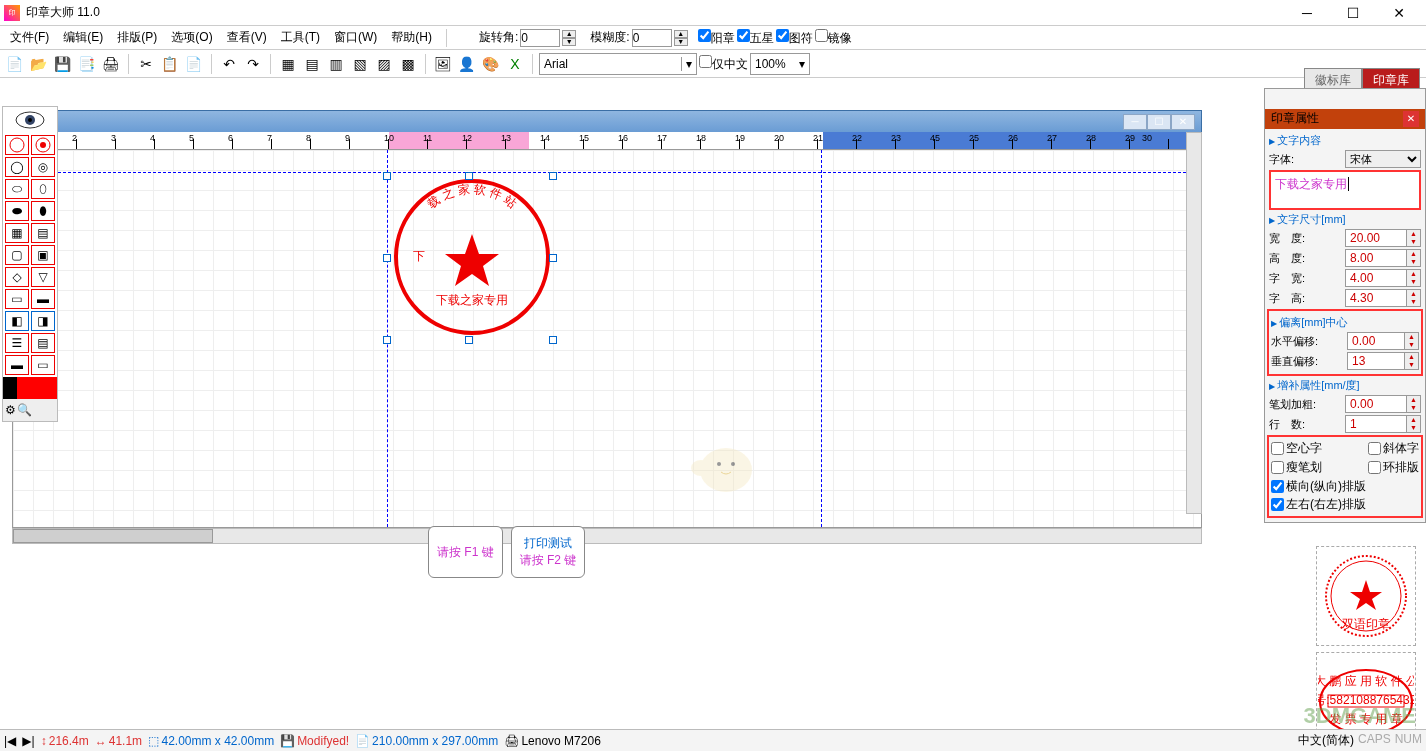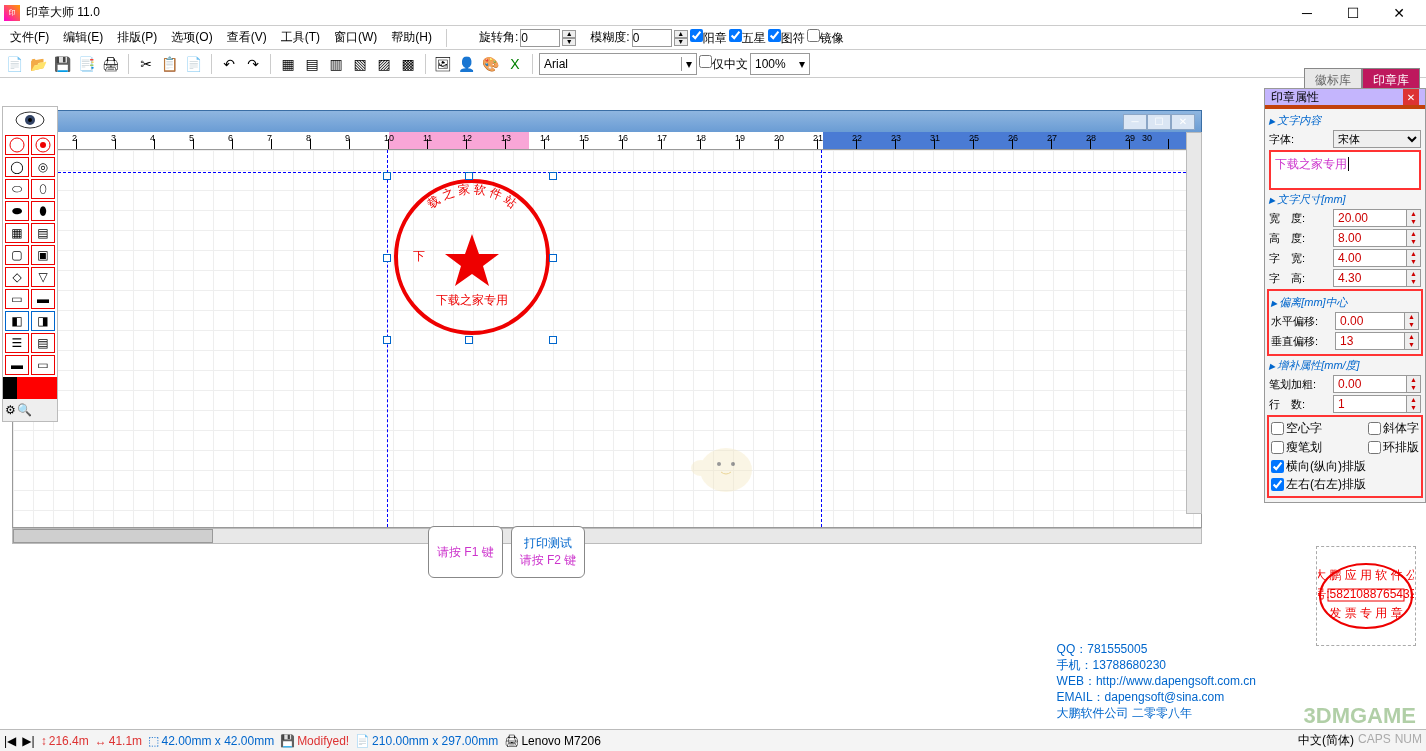--- a/index.html
+++ b/index.html
@@ -51,29 +51,29 @@
 .docwin .canvas .guide-h{position:absolute;left:0;right:0;border-top:1px dashed #00f;}
 .docwin .canvas .guide-v{position:absolute;top:0;bottom:0;border-left:1px dashed #00f;}
 .docwin .canvas .seal{position:absolute;left:378px;top:26px;width:162px;height:162px;}
 .docwin .canvas .handle{position:absolute;width:8px;height:8px;border:1px solid #06c;background:#fff;}
 .docwin .scroll-h{height:16px;background:#e8e8e8;border:1px solid #bbb;display:flex;}
 .docwin .scroll-h .thumb{width:200px;height:100%;background:#cfcfcf;border:1px solid #999;}
 .docwin .scroll-v{position:absolute;right:0;top:22px;bottom:16px;width:16px;background:#e8e8e8;border:1px solid #bbb;}
 
 .rtabs{position:absolute;right:6px;top:-10px;display:flex;gap:0;}
 .rtab{padding:3px 10px;border-top:1px solid #888;border-left:1px solid #888;border-right:1px solid #888;background:#e8e8e8;font-size:12px;color:#666;}
-.rtab.active{background:#be185d;color:#fff;}
+.rtab.active{background:#b91c1c;color:#fff;}
 
 .proppanel{position:absolute;right:0;top:10px;width:162px;background:#f4f4f4;border:1px solid #999;}
-.proppanel .ptitle{height:20px;background:#c4b5fd;display:flex;align-items:center;padding:0 6px;border-bottom:4px solid #c2410c;}
+.proppanel .ptitle{height:20px;background:#c2410c;display:flex;align-items:center;padding:0 6px;border-bottom:1px solid #c2410c;margin-top:20px;}
 .proppanel .pclose{margin-left:auto;width:16px;height:16px;background:#d33;color:#fff;display:flex;align-items:center;justify-content:center;font-size:10px;}
 .proppanel .section{padding:2px 4px;}
-.proppanel .shead{color:#06c;font-size:11px;margin:2px 0;font-style:italic;}
+.proppanel .shead{color:#06c;font-size:11px;margin:2px 0;}
 .proppanel .shead::before{content:"▶";font-size:8px;margin-right:2px;}
-.proppanel .row{display:flex;align-items:center;margin:2px 0;gap:8px;}
+.proppanel .row{display:flex;align-items:center;margin:2px 0;gap:20px;}
 .proppanel .row label{width:56px;font-size:11px;}
 .proppanel .row .num{flex:1;border:1px solid #999;height:18px;display:flex;align-items:center;padding:0 4px;color:#c00;font-size:11px;position:relative;background:#fff;}
 .proppanel .row .num .sp{position:absolute;right:0;top:0;bottom:0;width:14px;display:flex;flex-direction:column;}
 .proppanel .row .num .sp div{flex:1;border-left:1px solid #999;background:#eee;font-size:7px;text-align:center;line-height:7px;}
 .proppanel .row select{flex:1;height:18px;border:1px solid #999;font-size:11px;}
 .proppanel .tinput{width:100%;height:40px;border:2px solid #f33;background:#fff;padding:4px;color:#c3c;font-size:12px;}
 .proppanel .cbx{display:flex;align-items:center;gap:2px;font-size:11px;margin:1px 0;}
 .proppanel .hl{border:2px solid #f33;padding:2px;margin:2px -2px;}
 
 .sealprev{position:absolute;right:10px;top:468px;width:100px;}
@@ -125,21 +125,21 @@
   <span class="spin">
       <div>▲</div>
       <div>▼</div>
     </span>
   <span style="margin-left:12px">模糊度:</span>
   <input type="text" value="0" style="">
   <span class="spin">
       <div>▲</div>
       <div>▼</div>
     </span>
-  <label style=""><input type="checkbox" checked="" style=""><span>阳章</span></label>
+  <label style="margin-left:8px"><input type="checkbox" checked="" style=""><span>阳章</span></label>
   <label><input type="checkbox" checked="" style=""><span>五星</span></label>
   <label><input type="checkbox" checked="" style=""><span>图符</span></label>
   <label><input type="checkbox" style=""><span>镜像</span></label>
 </div>
 
 <div class="toolbar">
   <div class="tbtn">📄</div>
   <div class="tbtn">📂</div>
   <div class="tbtn">💾</div>
   <div class="tbtn">📑</div>
@@ -234,21 +234,21 @@
           <span class="lbl" style="left: 722px;">19</span>
           <div class="tick" style="left: 726px; height: 10px;"></div>
           <span class="lbl" style="left: 761px;">20</span>
           <div class="tick" style="left: 765px; height: 10px;"></div>
           <span class="lbl" style="left: 800px;">21</span>
           <div class="tick" style="left: 804px; height: 10px;"></div>
           <span class="lbl" style="left: 839px;">22</span>
           <div class="tick" style="left: 843px; height: 10px;"></div>
           <span class="lbl" style="left: 878px;">23</span>
           <div class="tick" style="left: 882px; height: 10px;"></div>
-          <span class="lbl" style="left: 917px;">31</span>
+          <span class="lbl" style="left: 917px;">45</span>
           <div class="tick" style="left: 921px; height: 10px;"></div>
           <span class="lbl" style="left: 956px;">25</span>
           <div class="tick" style="left: 960px; height: 10px;"></div>
           <span class="lbl" style="left: 995px;">26</span>
           <div class="tick" style="left: 999px; height: 10px;"></div>
           <span class="lbl" style="left: 1034px;">27</span>
           <div class="tick" style="left: 1038px; height: 10px;"></div>
           <span class="lbl" style="left: 1073px;">28</span>
           <div class="tick" style="left: 1077px; height: 10px;"></div>
           <span class="lbl" style="left: 1112px;">29</span>
@@ -472,47 +472,48 @@
       <label class="cbx">
             <input type="checkbox" checked="" style="">
             <span>左右(右左)排版</span>
           </label>
       </div>
     </div>
   </div>
 
   <div class="sealprev">
     <div class="pv">
+      <svg width="88" height="88">
+          <circle cx="44" cy="44" r="40" fill="none" stroke="#e00" stroke-width="2" stroke-dasharray="2 2"></circle>
+          <circle cx="44" cy="44" r="35" fill="none" stroke="#e00" stroke-width="1"></circle>
+          <polygon points="44,28 48,40 60,40 50,47 54,58 44,51 34,58 38,47 28,40 40,40" fill="#e00"></polygon>
+          <text x="44" y="76" font-size="8" fill="#e00" text-anchor="middle">双语印章</text>
+        </svg>
+    </div>
+    <div class="pv">
       <svg width="96" height="70">
           <ellipse cx="48" cy="35" rx="46" ry="32" fill="none" stroke="#e00" stroke-width="2"></ellipse>
           <text x="48" y="18" font-size="7" fill="#e00" text-anchor="middle">大 鹏 应 用 软 件 公</text>
           <rect x="10" y="28" width="76" height="12" fill="none" stroke="#e00"></rect>
           <text x="48" y="37" font-size="6" fill="#e00" text-anchor="middle">税号:582108876543210</text>
           <text x="48" y="56" font-size="8" fill="#e00" text-anchor="middle">发 票 专 用 章</text>
         </svg>
     </div>
   </div>
 
   <div class="bottombanner">
     <div class="k">
         <span style="color:#c3c">请按 F1 键</span>
       </div>
     <div class="k">
         <span style="color:#06c">打印测试</span>
         <span style="color:#c3c">请按 F2 键</span>
       </div>
   </div>
 
-  <div class="contact">
-    <div>QQ：781555005</div>
-    <div>手机：13788680230</div>
-    <div>WEB：http://www.dapengsoft.com.cn</div>
-    <div>EMAIL：dapengsoft@sina.com</div>
-    <div>大鹏软件公司 二零零八年</div>
-  </div>
 
   <div class="watermark">3DMGAME</div>
 </div>
 
 <div class="statusbar">
   <span class="it">|◀</span>
   <span class="it">▶|</span>
   <span class="it red">↕<span>216.4m</span></span>
   <span class="it red">↔<span>41.1m</span></span>
   <span class="it blue">⬚<span>42.00mm x 42.00mm</span></span>

